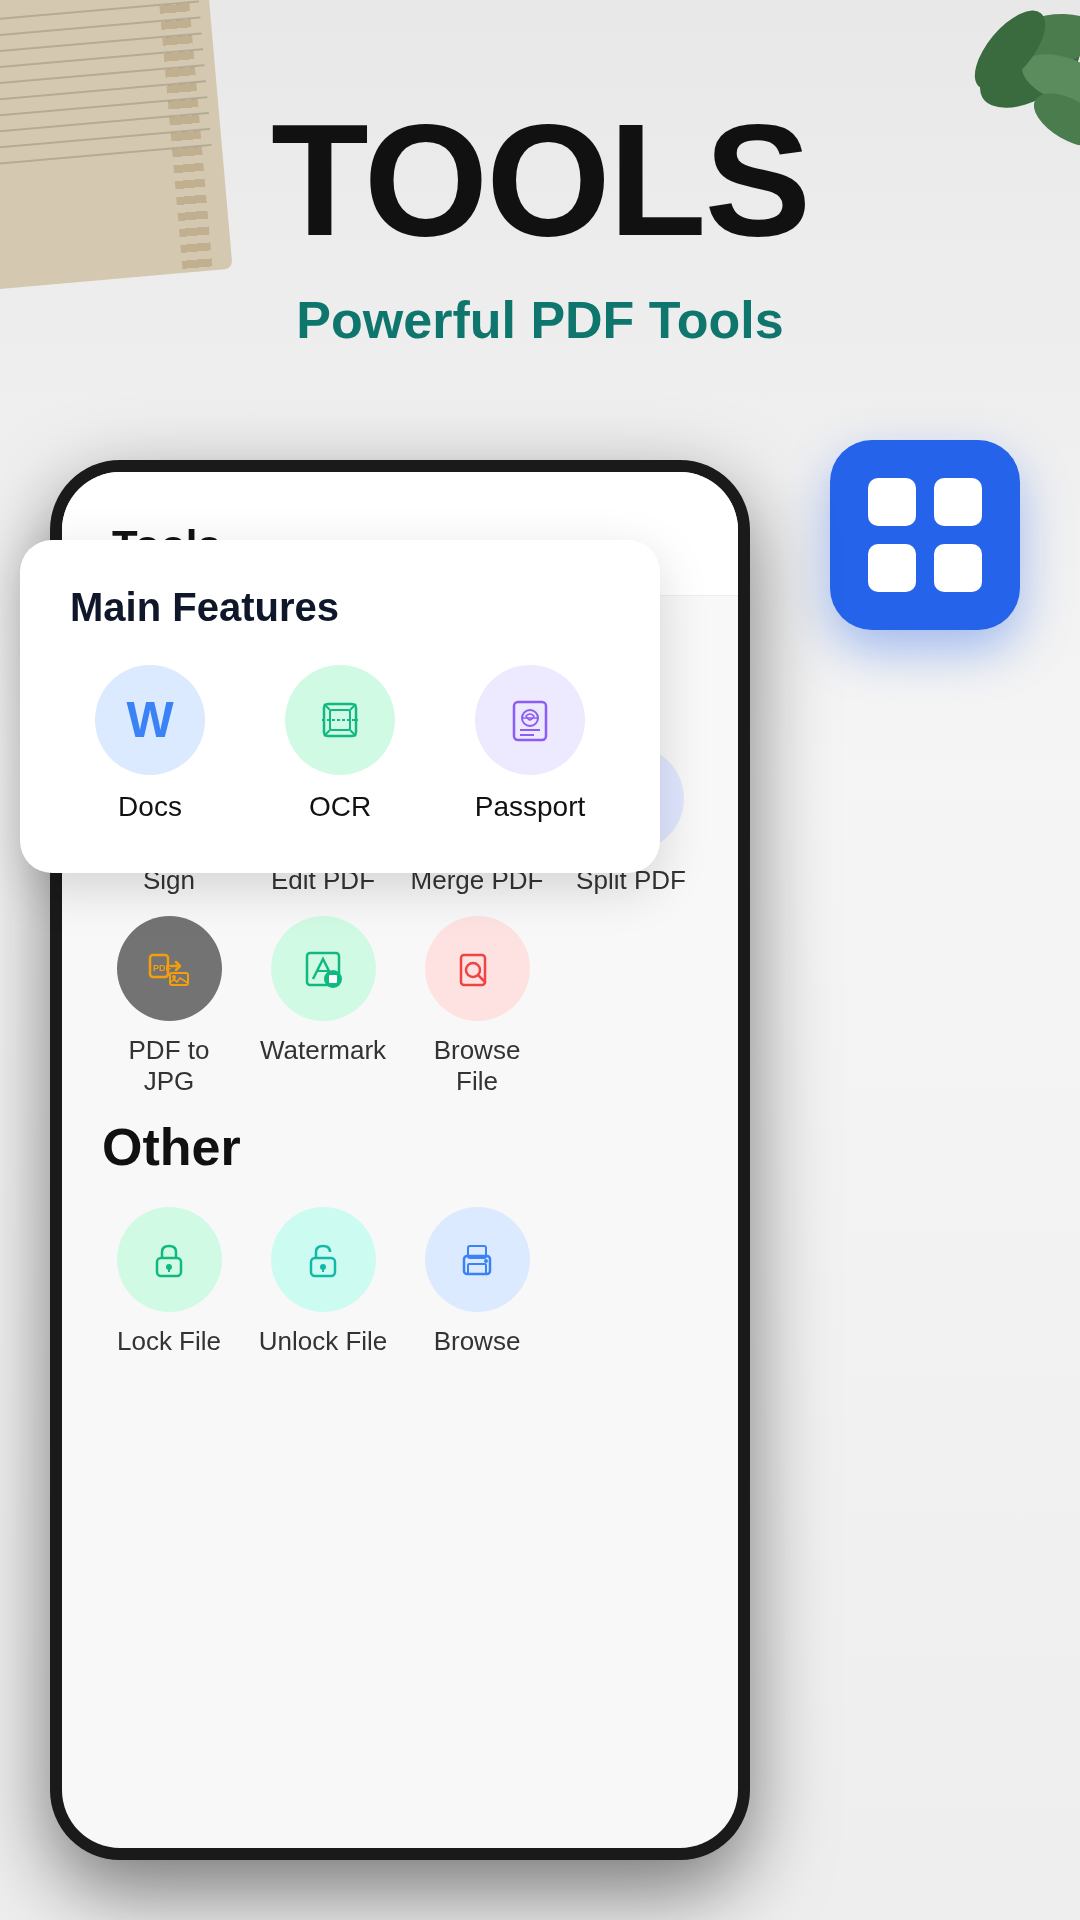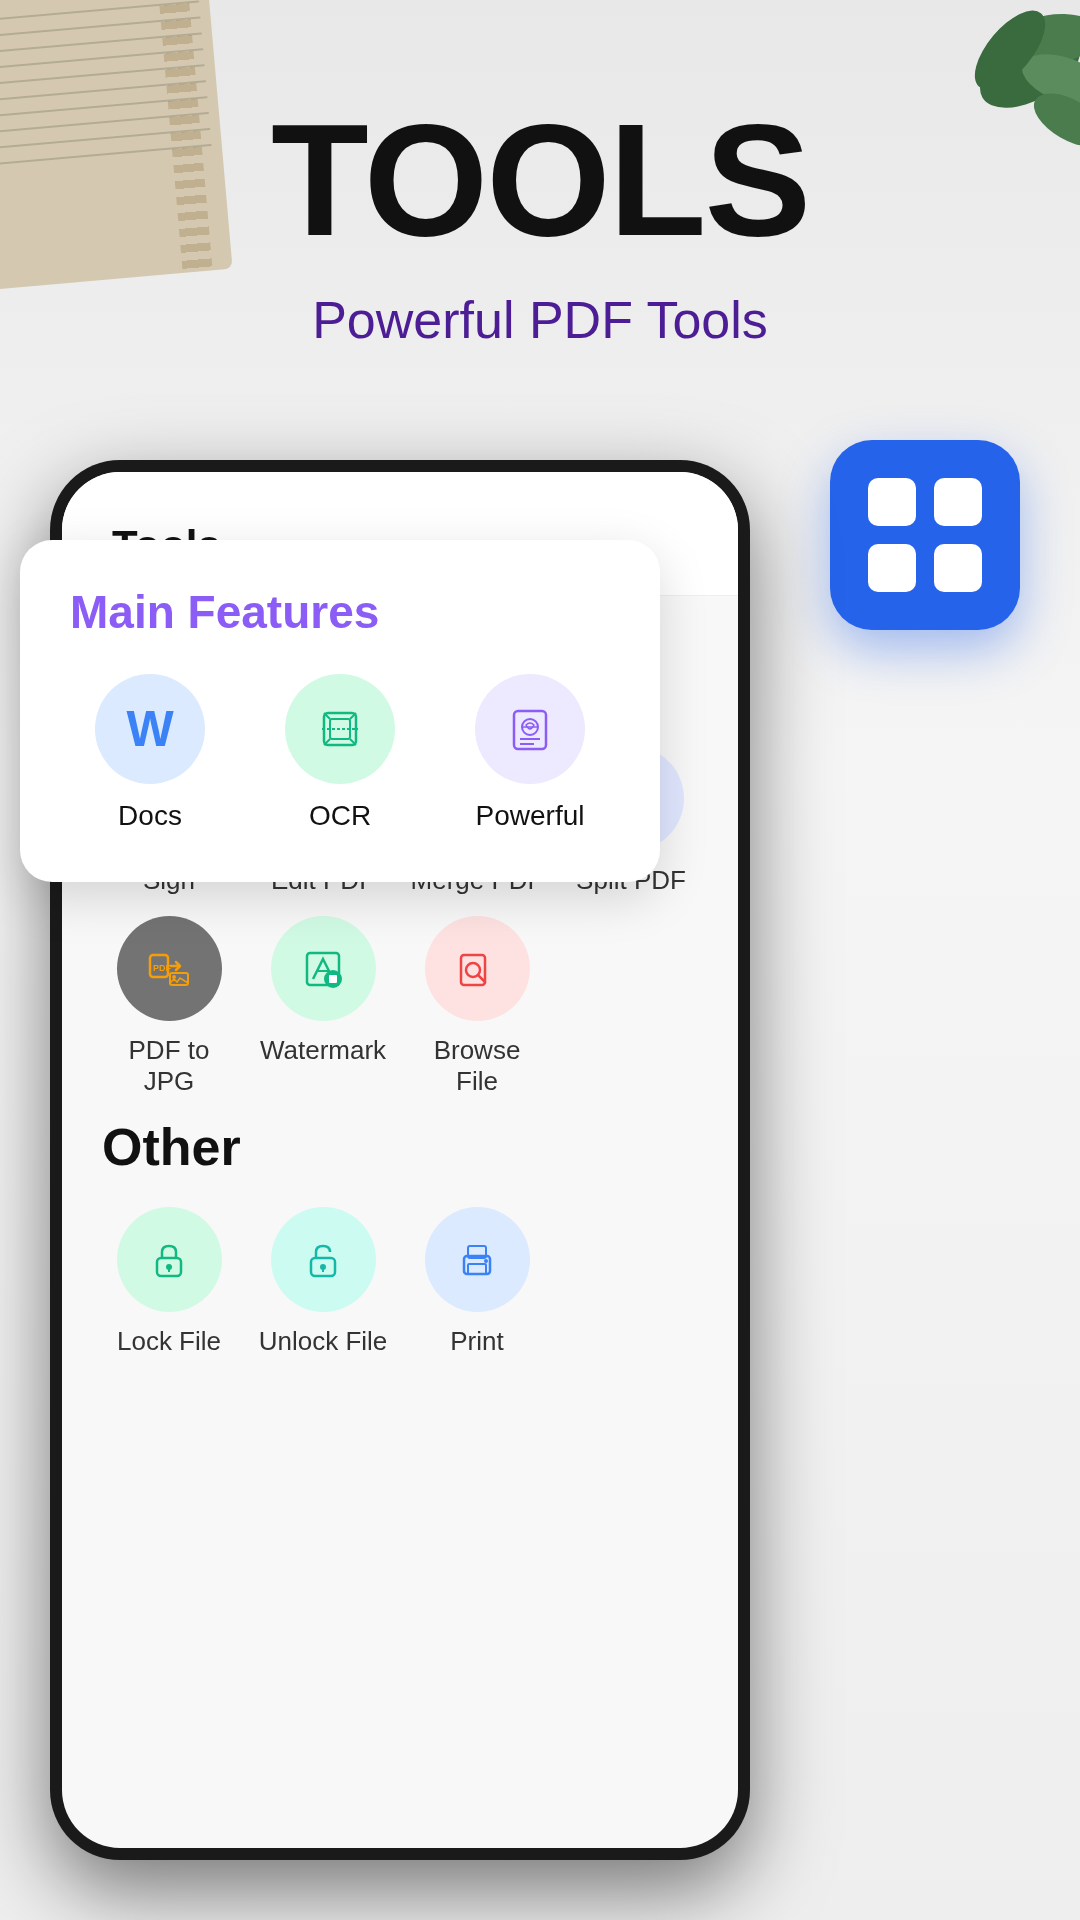--- a/index.html
+++ b/index.html
@@ -70,22 +70,22 @@
     }
     .main-title {
       font-size: 160px;
       font-weight: 900;
       color: #111;
       letter-spacing: -2px;
       line-height: 1;
     }
     .main-subtitle {
       font-size: 52px;
-      font-weight: 400;
-      color: #4c1d95;
+      font-weight: 700;
+      color: #0f766e;
       margin-top: 30px;
     }
 
     
     .app-icon-badge {
       position: absolute;
       top: 440px;
       right: 60px;
       width: 190px;
       height: 190px;
@@ -146,23 +146,23 @@
       top: 540px;
       left: 20px;
       width: 640px;
       background: white;
       border-radius: 32px;
       padding: 45px 50px 50px;
       box-shadow: 0 15px 50px rgba(0,0,0,0.15);
       z-index: 10;
     }
     .features-card-title {
-      font-size: 46px;
+      font-size: 40px;
       font-weight: 800;
-      color: #8b5cf6;
+      color: #0f172a;
       margin-bottom: 35px;
     }
     .features-row {
       display: flex;
       gap: 30px;
     }
     .feature-item {
       display: flex;
       flex-direction: column;
       align-items: center;
@@ -420,21 +420,21 @@
 
         <div class="tool-item">
           <div class="tool-icon-circle bg-blue-light">
             <svg class="icon-svg" viewBox="0 0 52 52" fill="none">
               <rect x="13" y="22" width="26" height="18" rx="3" stroke="#3b82f6" stroke-width="2.5" fill="none"></rect>
               <rect x="17" y="30" width="18" height="10" rx="1" stroke="#3b82f6" stroke-width="2" fill="none"></rect>
               <rect x="17" y="12" width="18" height="12" rx="2" stroke="#3b82f6" stroke-width="2" fill="none"></rect>
               <circle cx="35" cy="27" r="2" fill="#3b82f6"></circle>
             </svg>
           </div>
-          <span class="tool-label">Print</span>
+          <span class="tool-label">Browse</span>
         </div>
 
       </div>
 
     </div>
   </div>
 </div>
 
 <div class="features-card">
   <div class="features-card-title">Main Features</div>
@@ -468,17 +468,17 @@
       <div class="feature-icon-circle bg-purple-light">
         <svg class="icon-svg" viewBox="0 0 52 52" fill="none">
           <rect x="10" y="8" width="32" height="38" rx="4" stroke="#8b5cf6" stroke-width="2.5" fill="none"></rect>
           <circle cx="26" cy="24" r="8" stroke="#8b5cf6" stroke-width="2"></circle>
           <path d="M22 22 Q26 18 30 22 Q26 30 22 22Z" stroke="#8b5cf6" stroke-width="1.5" fill="none"></path>
           <line x1="18" y1="24" x2="34" y2="24" stroke="#8b5cf6" stroke-width="1.5"></line>
           <line x1="16" y1="36" x2="36" y2="36" stroke="#8b5cf6" stroke-width="2"></line>
           <line x1="16" y1="41" x2="30" y2="41" stroke="#8b5cf6" stroke-width="2"></line>
         </svg>
       </div>
-      <span class="feature-label">Powerful</span>
+      <span class="feature-label">Passport</span>
     </div>
 
   </div>
 </div>
 
 </body></html>

